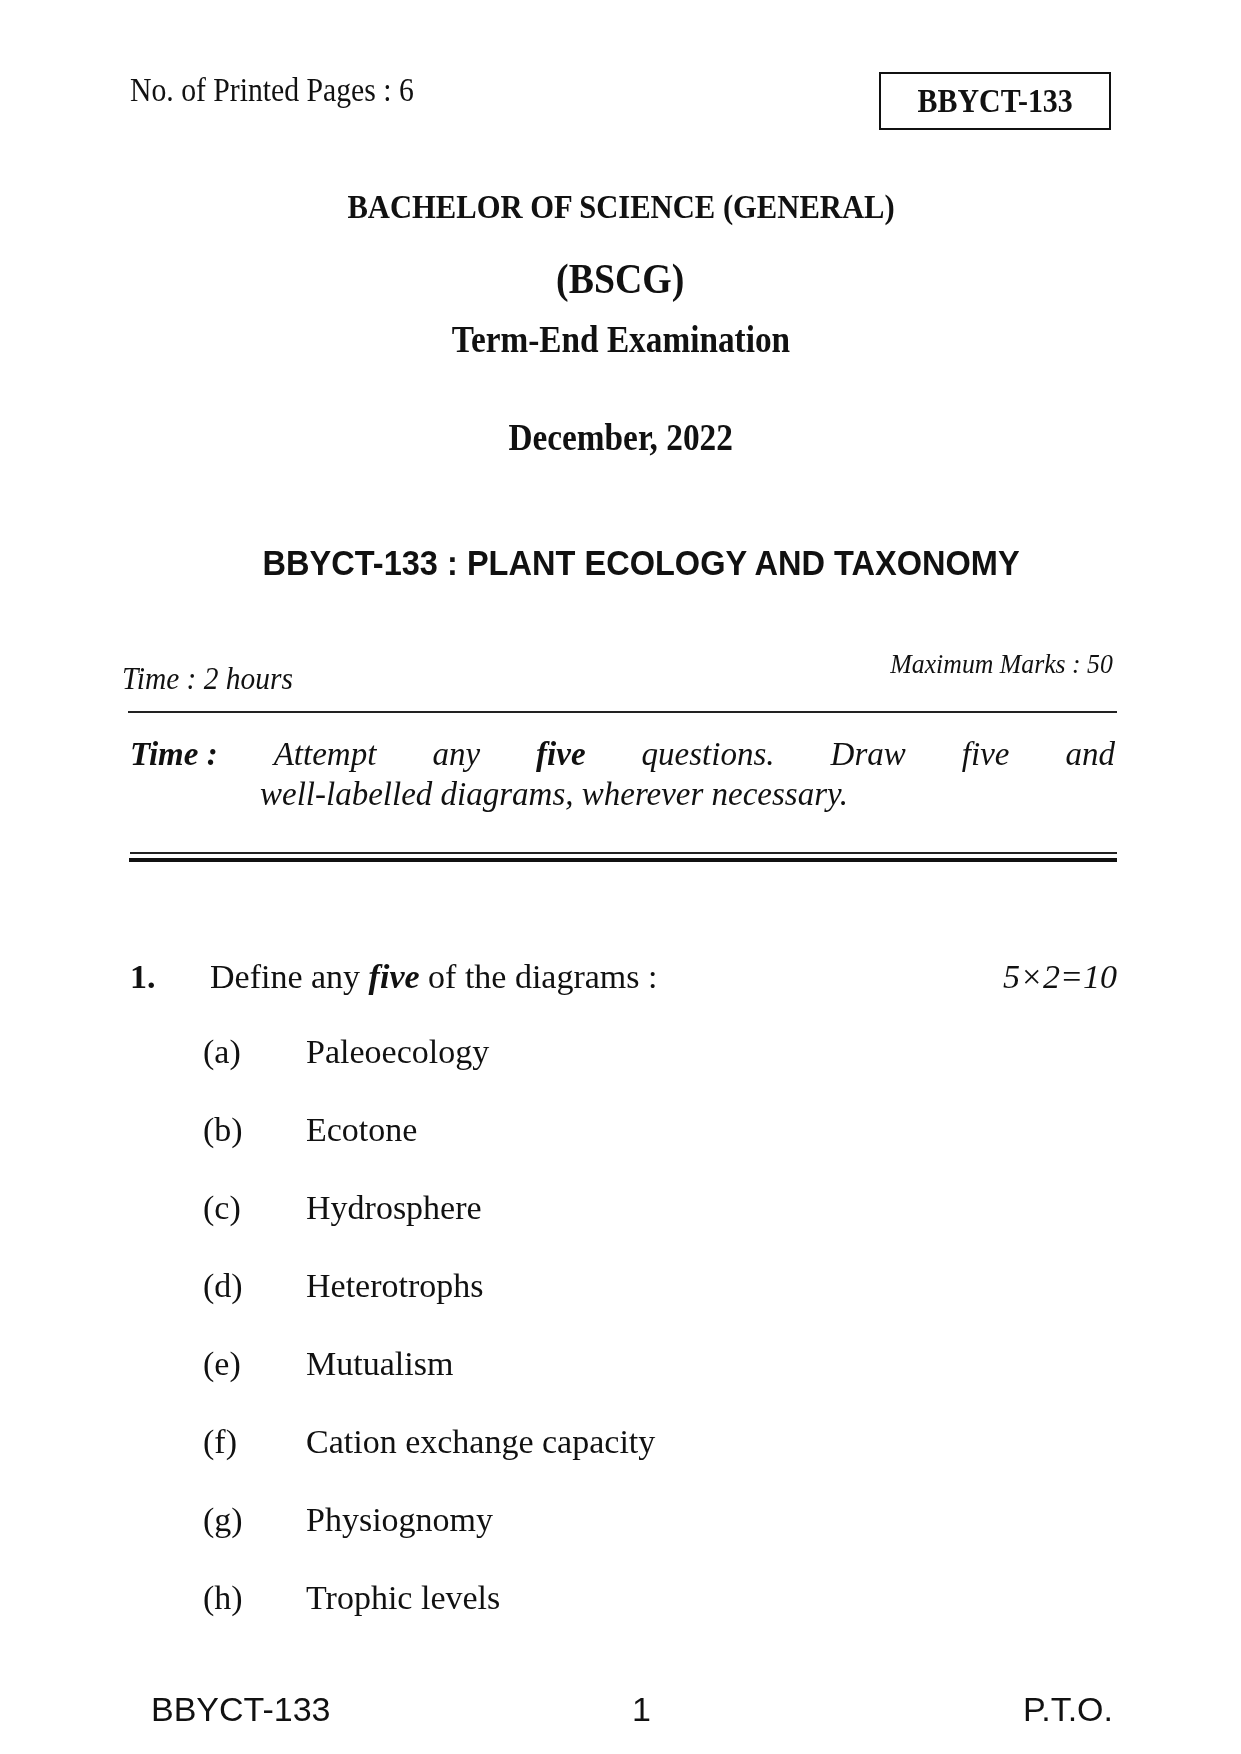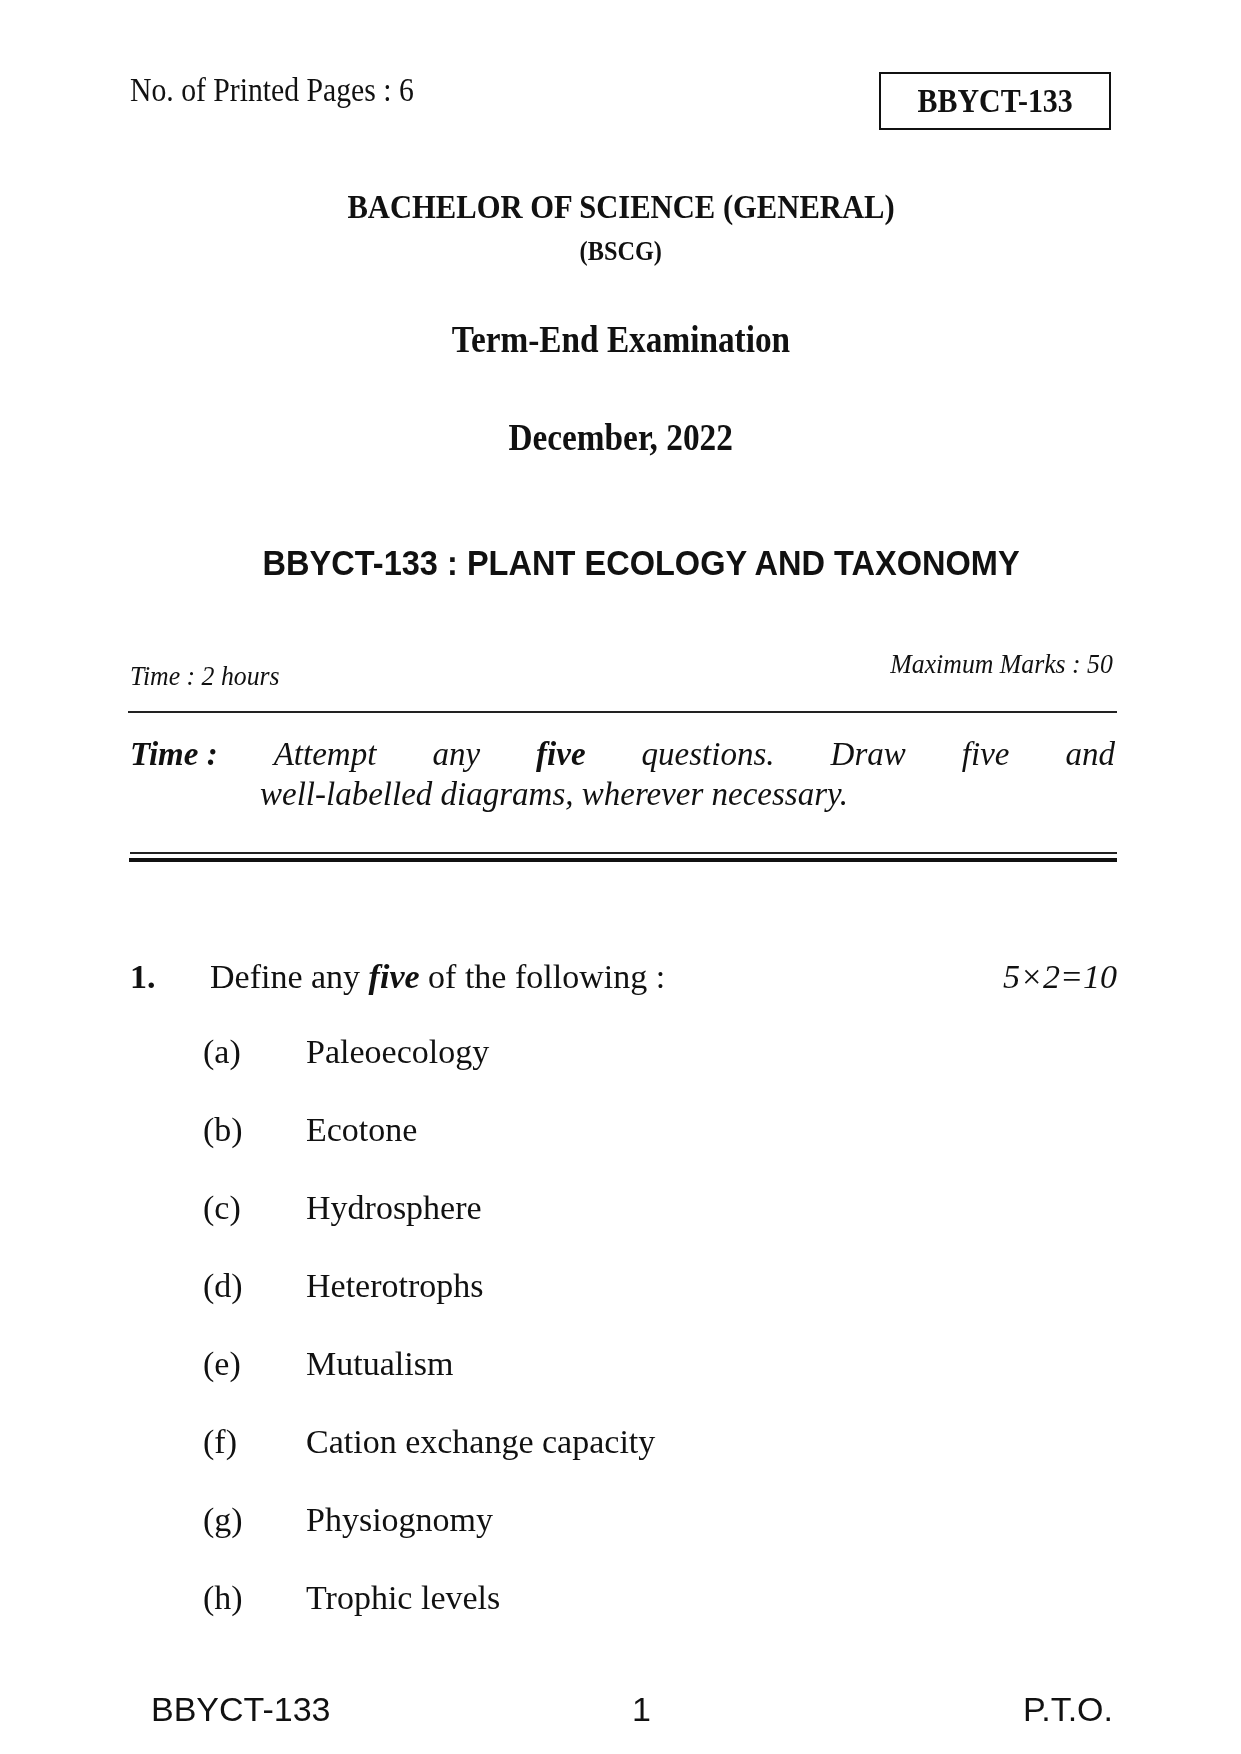--- a/index.html
+++ b/index.html
@@ -17,27 +17,27 @@
       left: 879px; top: 72px; width: 232px; height: 58px;
       border: 2.5px solid #111; box-sizing: border-box;
       display: flex; align-items: center; justify-content: center;
       font-size: 34px; font-weight: bold;
     }
     .code-box span { display: inline-block; transform: scaleX(0.88); }
 
     .center { left: 0; width: 1241px; text-align: center; font-weight: bold; }
     .center span { display: inline-block; transform: scaleX(0.9); }
     .title1 { top: 188px; font-size: 34px; }
-    .title2 { top: 236px; font-size: 27px; }
+    .title2 { top: 255px; font-size: 42px; }
     .title3 { top: 318px; font-size: 37px; }
     .title4 { top: 416px; font-size: 37px; }
     .course { top: 543px; font-size: 35px; font-weight: bold; }
     .course span { transform: scaleX(0.93); }
 
-    .time { left: 130px; top: 660px; font-size: 28px; font-style: italic; }
+    .time { left: 122px; top: 660px; font-size: 32px; font-style: italic; }
     .marks { right: 128px; top: 648px; font-size: 28px; font-style: italic; text-align: center; }
     .time span, .marks span { display: inline-block; transform: scaleX(0.92); }
     .marks span { transform-origin: right; }
     .time span { transform-origin: left; }
 
     .rule-single { left: 128px; width: 989px; top: 711px; height: 0; border-top: 2px solid #222; }
 
     .note { left: 130px; top: 736px; width: 985px; font-size: 33px; }
     .note-line1 { display: flex; justify-content: space-between; font-style: italic; }
     .note-line1 .lbl { font-weight: bold; }
@@ -91,21 +91,21 @@
     <span>and</span>
   </div>
   <div class="note-line2">well-labelled diagrams, wherever necessary.</div>
 </div>
 
 <div class="abs rule-double-thin"></div>
 <div class="abs rule-double-thick"></div>
 
 <div class="abs q-row serif">
   <span class="q-num">1.</span>
-  <span class="q-text"><span>Define any </span><span class="b">five</span><span> of the following :</span></span>
+  <span class="q-text"><span>Define any </span><span class="b">five</span><span> of the diagrams :</span></span>
   <span class="q-marks">5×2=10</span>
 </div>
 
 <div class="abs items serif">
   <div class="item">
       <span class="lbl">(a)</span>
       <span>Paleoecology</span>
     </div>
   <div class="item">
       <span class="lbl">(b)</span>

